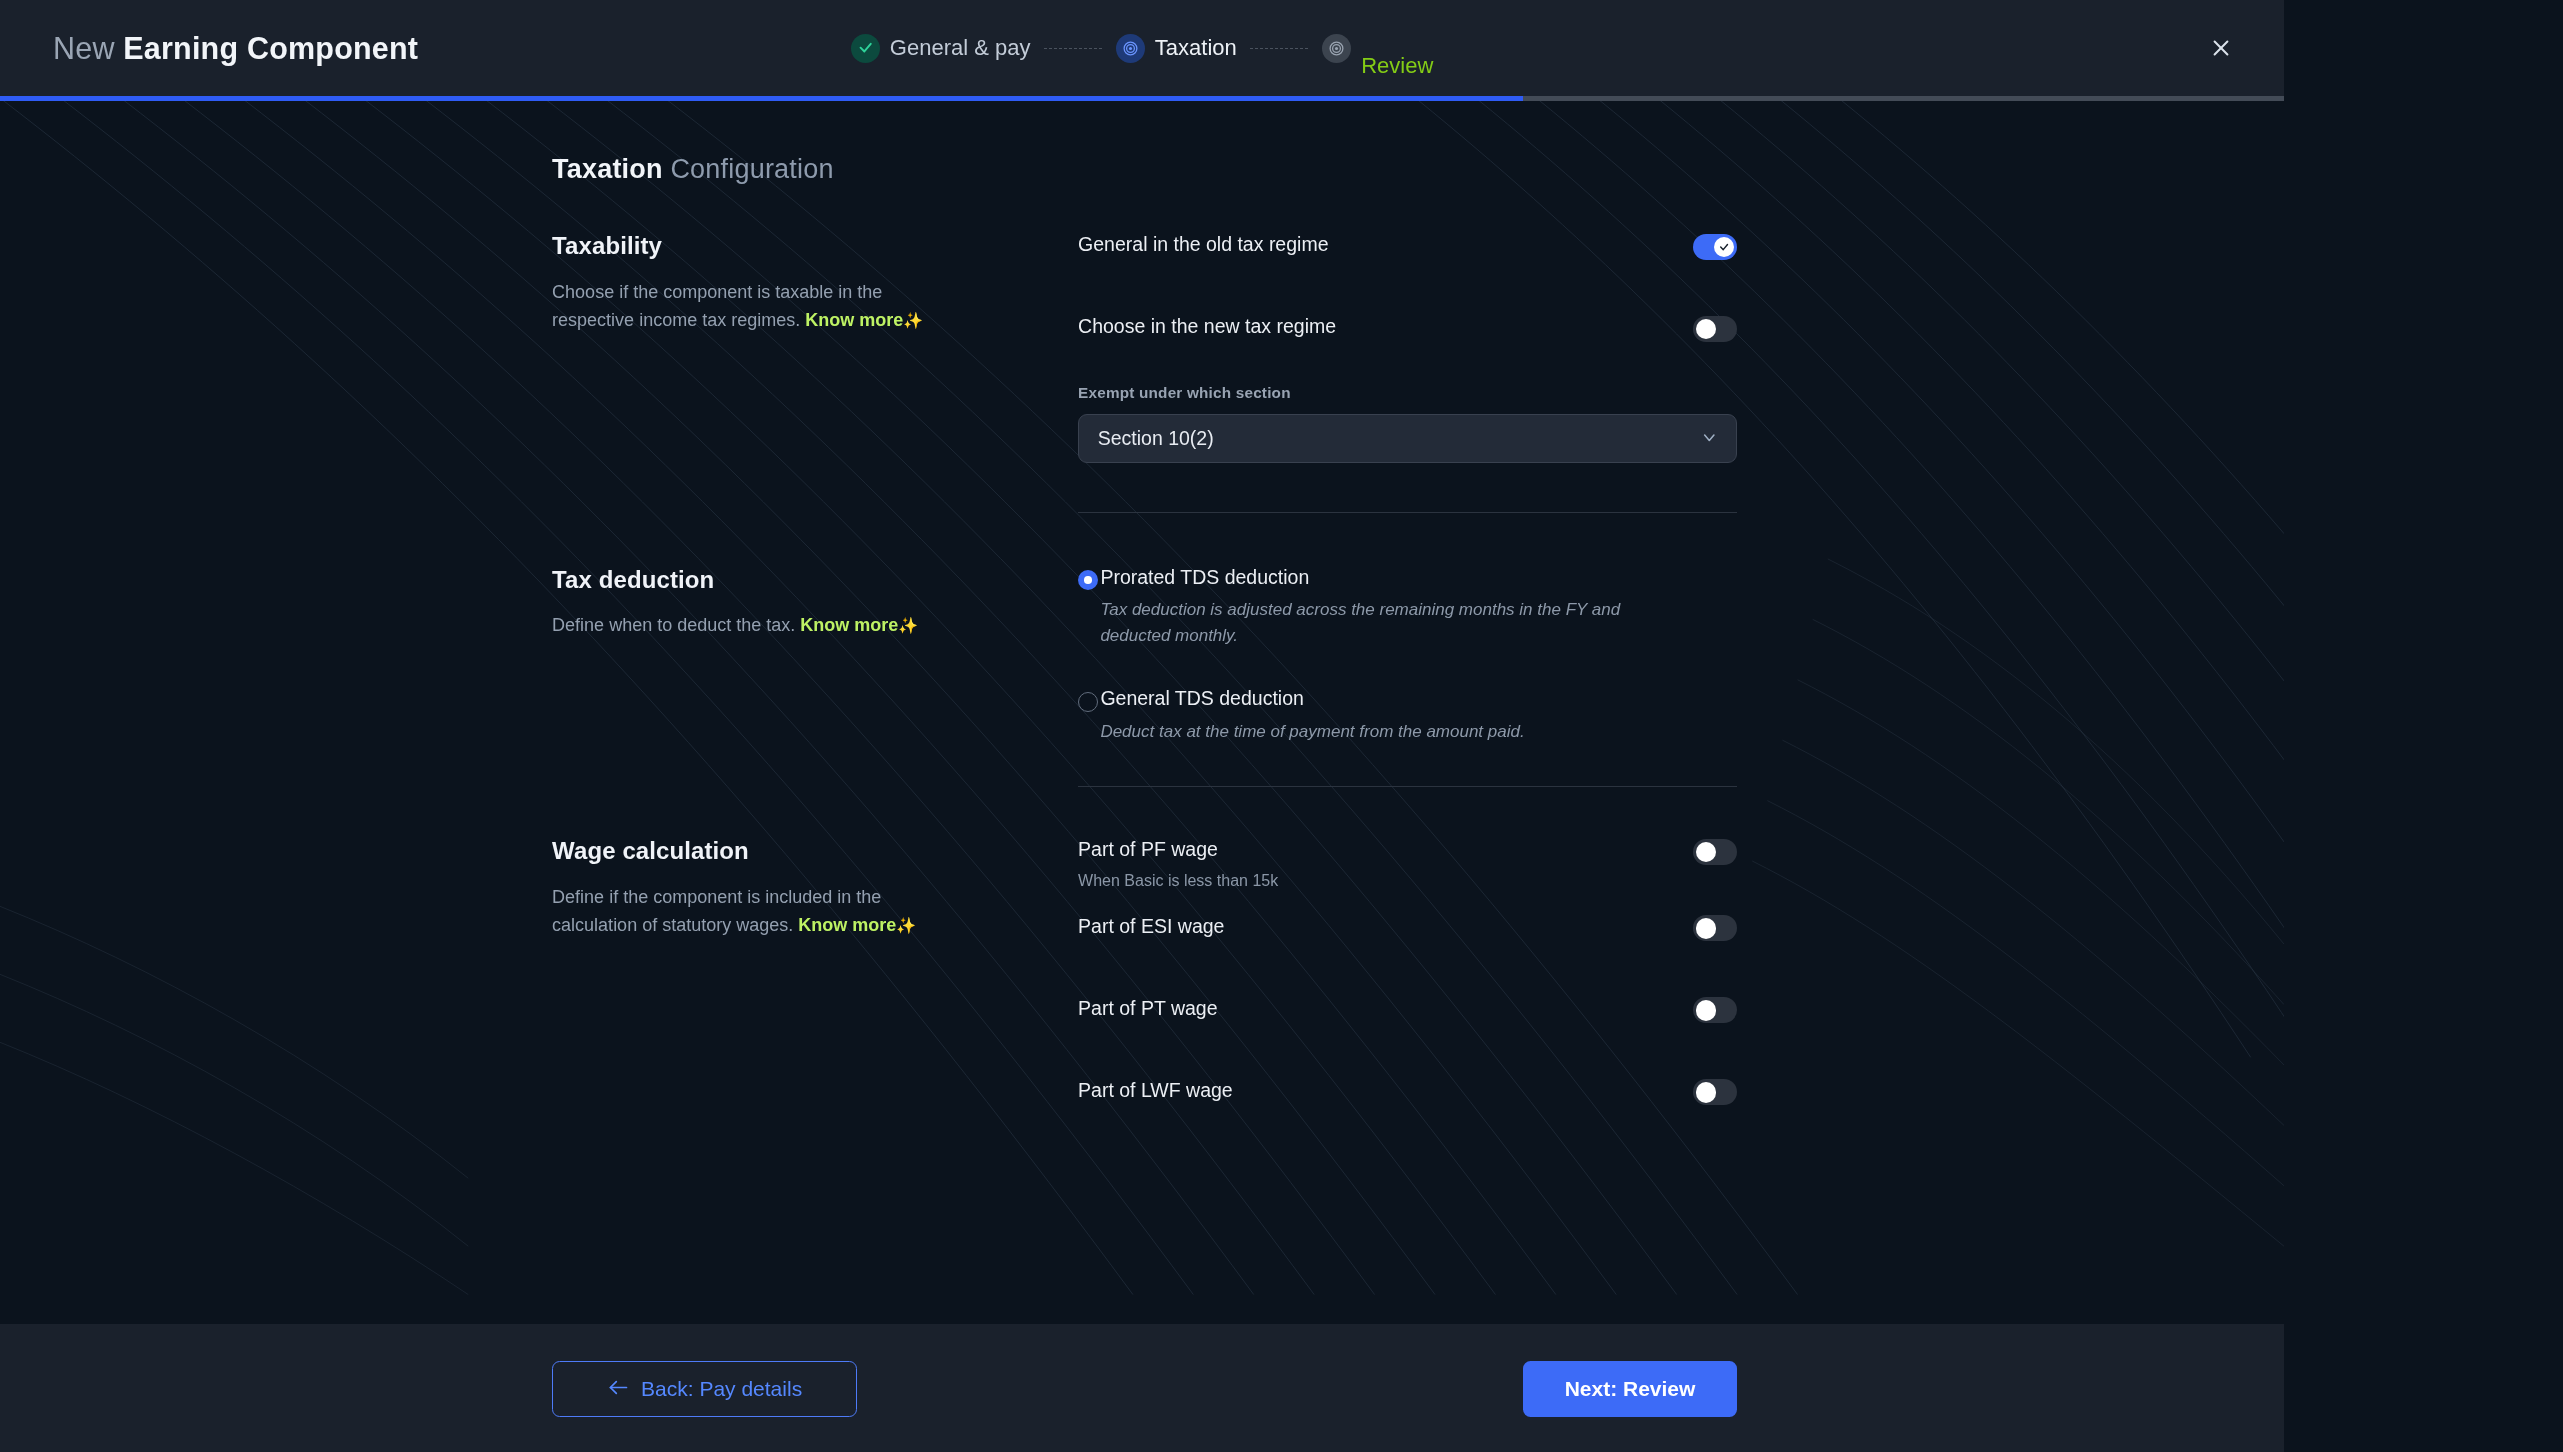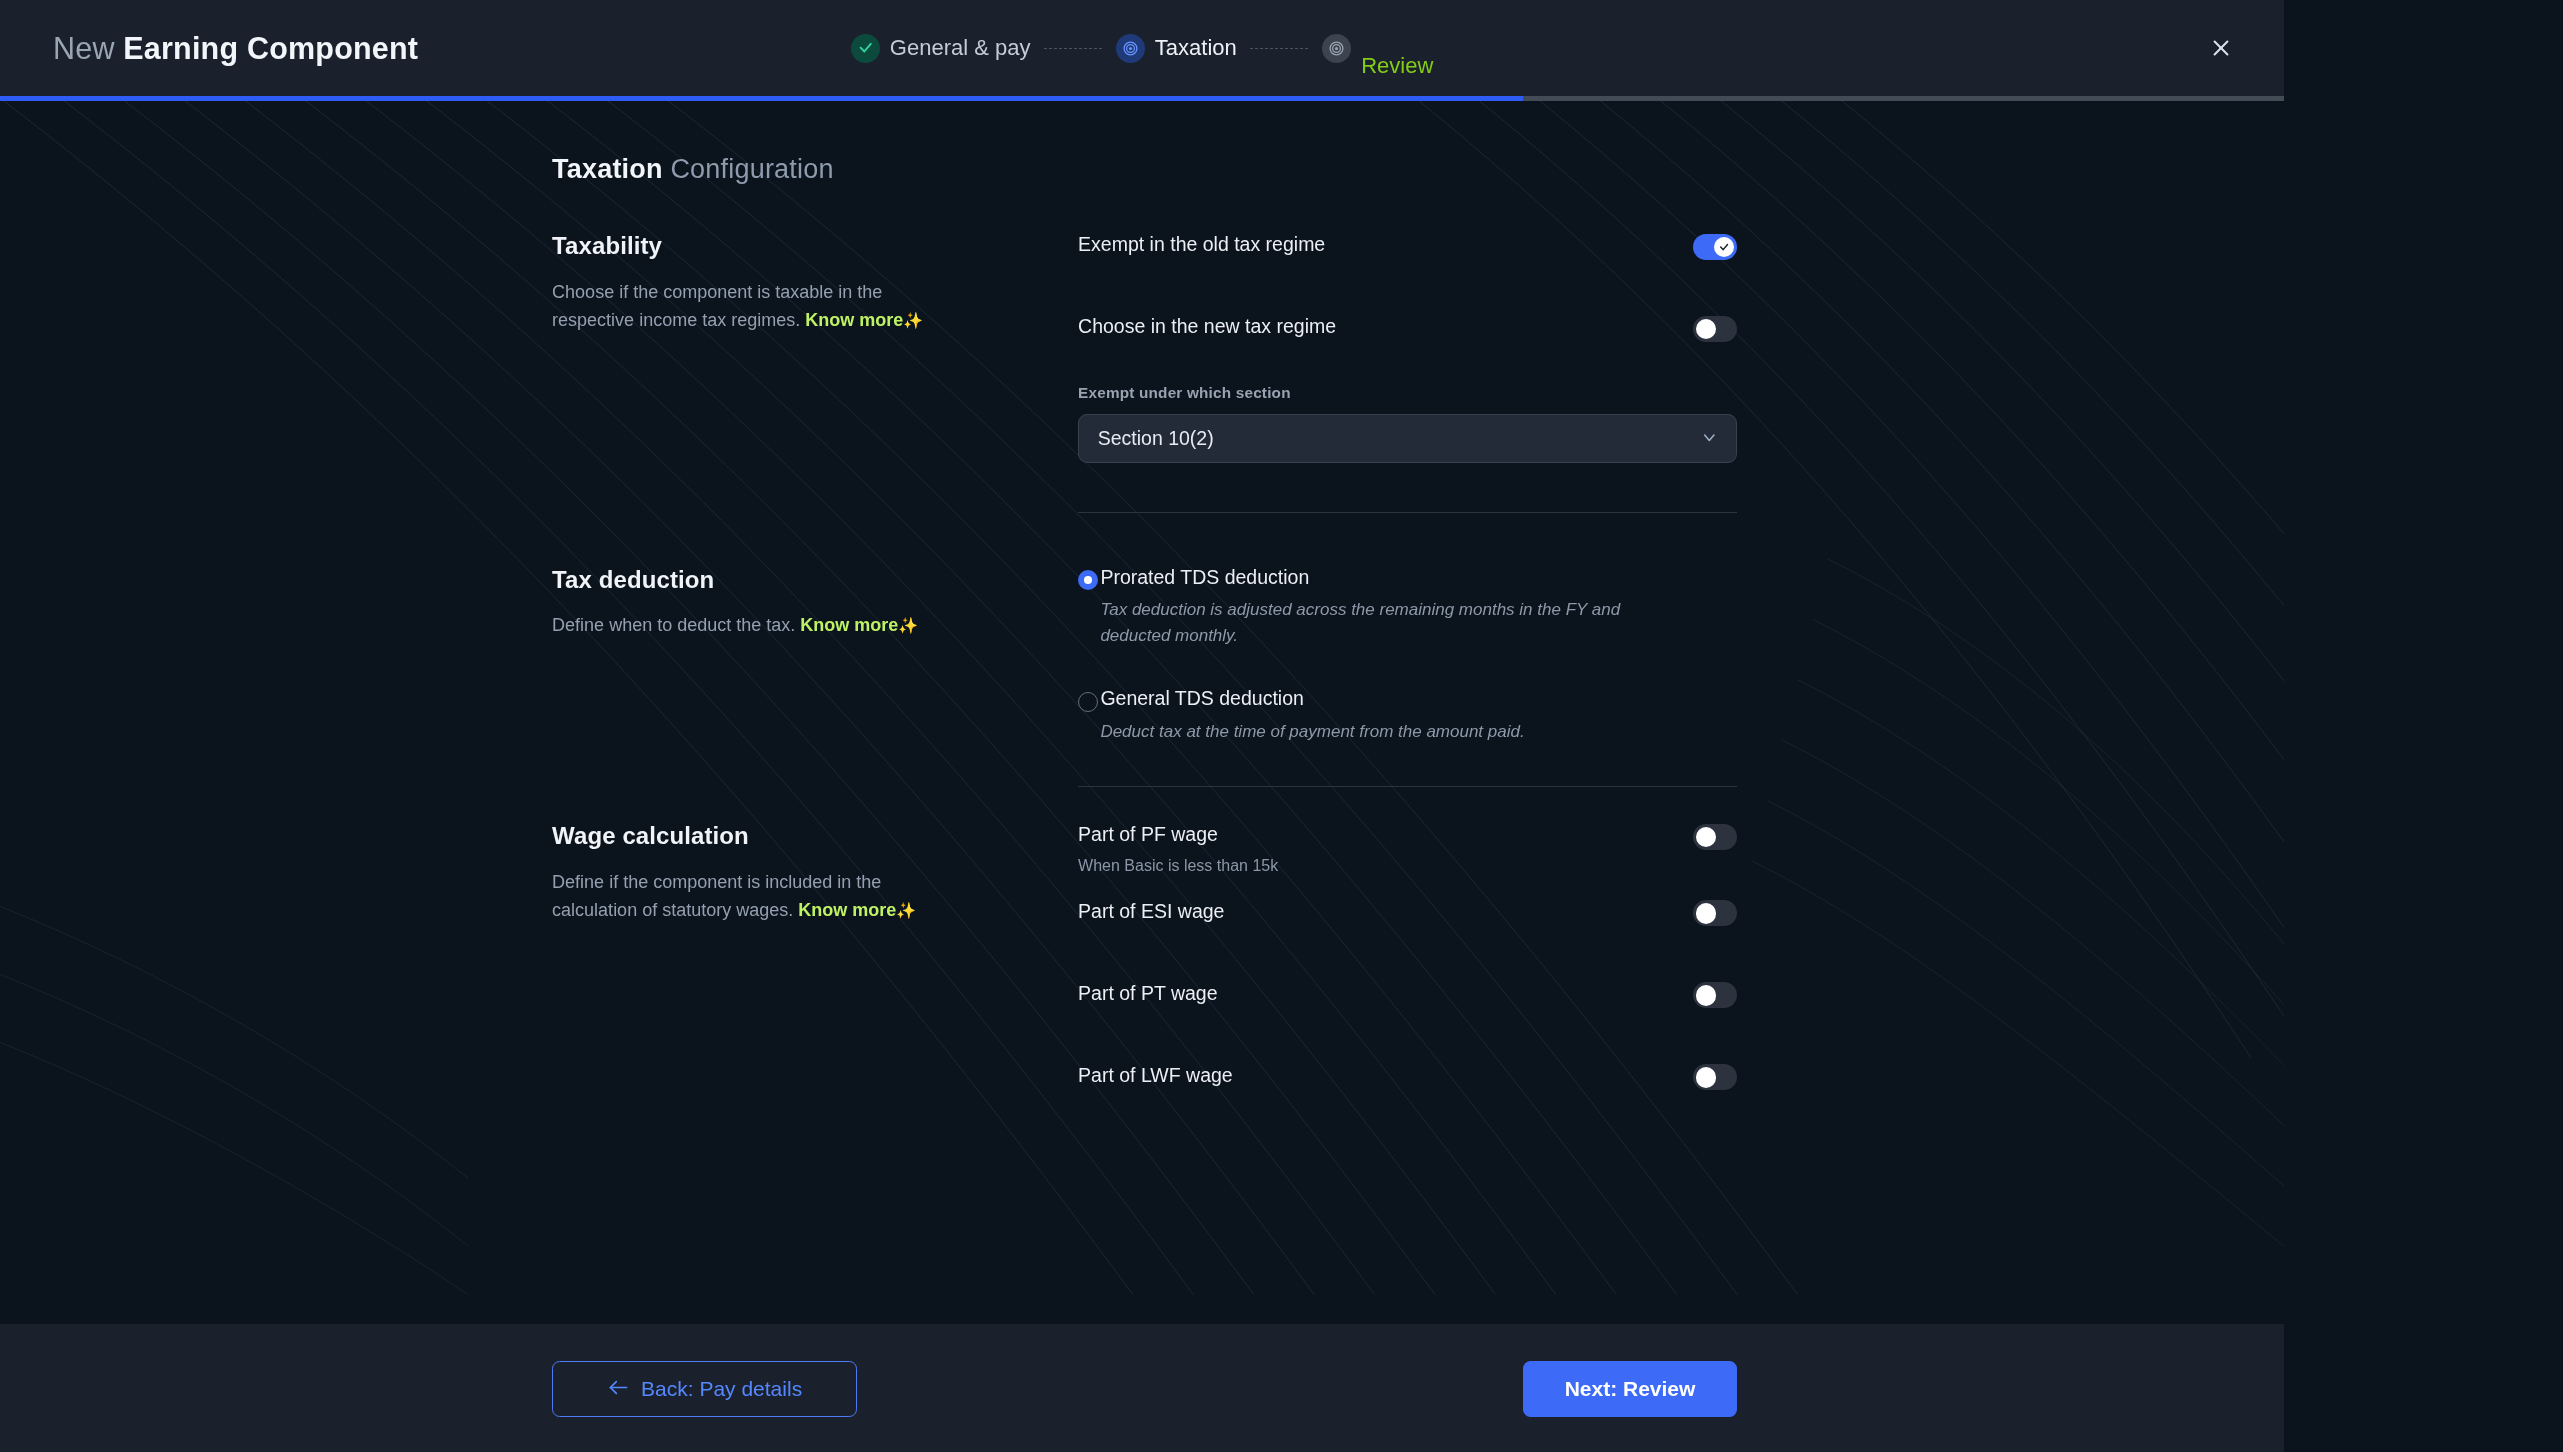--- a/index.html
+++ b/index.html
@@ -408,21 +408,21 @@
         <div class="sec-left">
           <div class="sec-heading">Taxability</div>
           <div class="sec-desc">
             <span>Choose if the component is taxable in the respective income tax regimes.</span>
             <span class="know-more">Know more</span><span class="sparkle">✨</span>
           </div>
         </div>
         <div class="sec-right">
 
           <div class="toggle-row">
-            <div class="row-label">Exempt in the old tax regime</div>
+            <div class="row-label">General in the old tax regime</div>
             <div class="toggle on">
               <span class="knob">
                 <svg width="10.2" height="10.2" viewBox="0 0 24 24" fill="none" stroke="#18202b" stroke-width="3.4" stroke-linecap="round" stroke-linejoin="round">
                     <polyline points="4,12 10,18 20,6"></polyline>
                   </svg>
               </span>
             </div>
           </div>
 
           <div class="toggle-row">
@@ -473,21 +473,21 @@
                 <div class="radio-label">General TDS deduction</div>
                 <div class="radio-desc">Deduct tax at the time of payment from the amount paid.</div>
               </div>
             </div>
 
           </div>
           <div class="divider" style="margin-top:42px"></div>
         </div>
       </div>
 
-      <div class="section" style="margin-top:35px">
+      <div class="section" style="margin-top:50px">
         <div class="sec-left">
           <div class="sec-heading">Wage calculation</div>
           <div class="sec-desc">
             <span>Define if the component is included in the calculation of statutory wages.</span>
             <span class="know-more">Know more</span><span class="sparkle">✨</span>
           </div>
         </div>
         <div class="sec-right">
 
           <div class="toggle-row">

